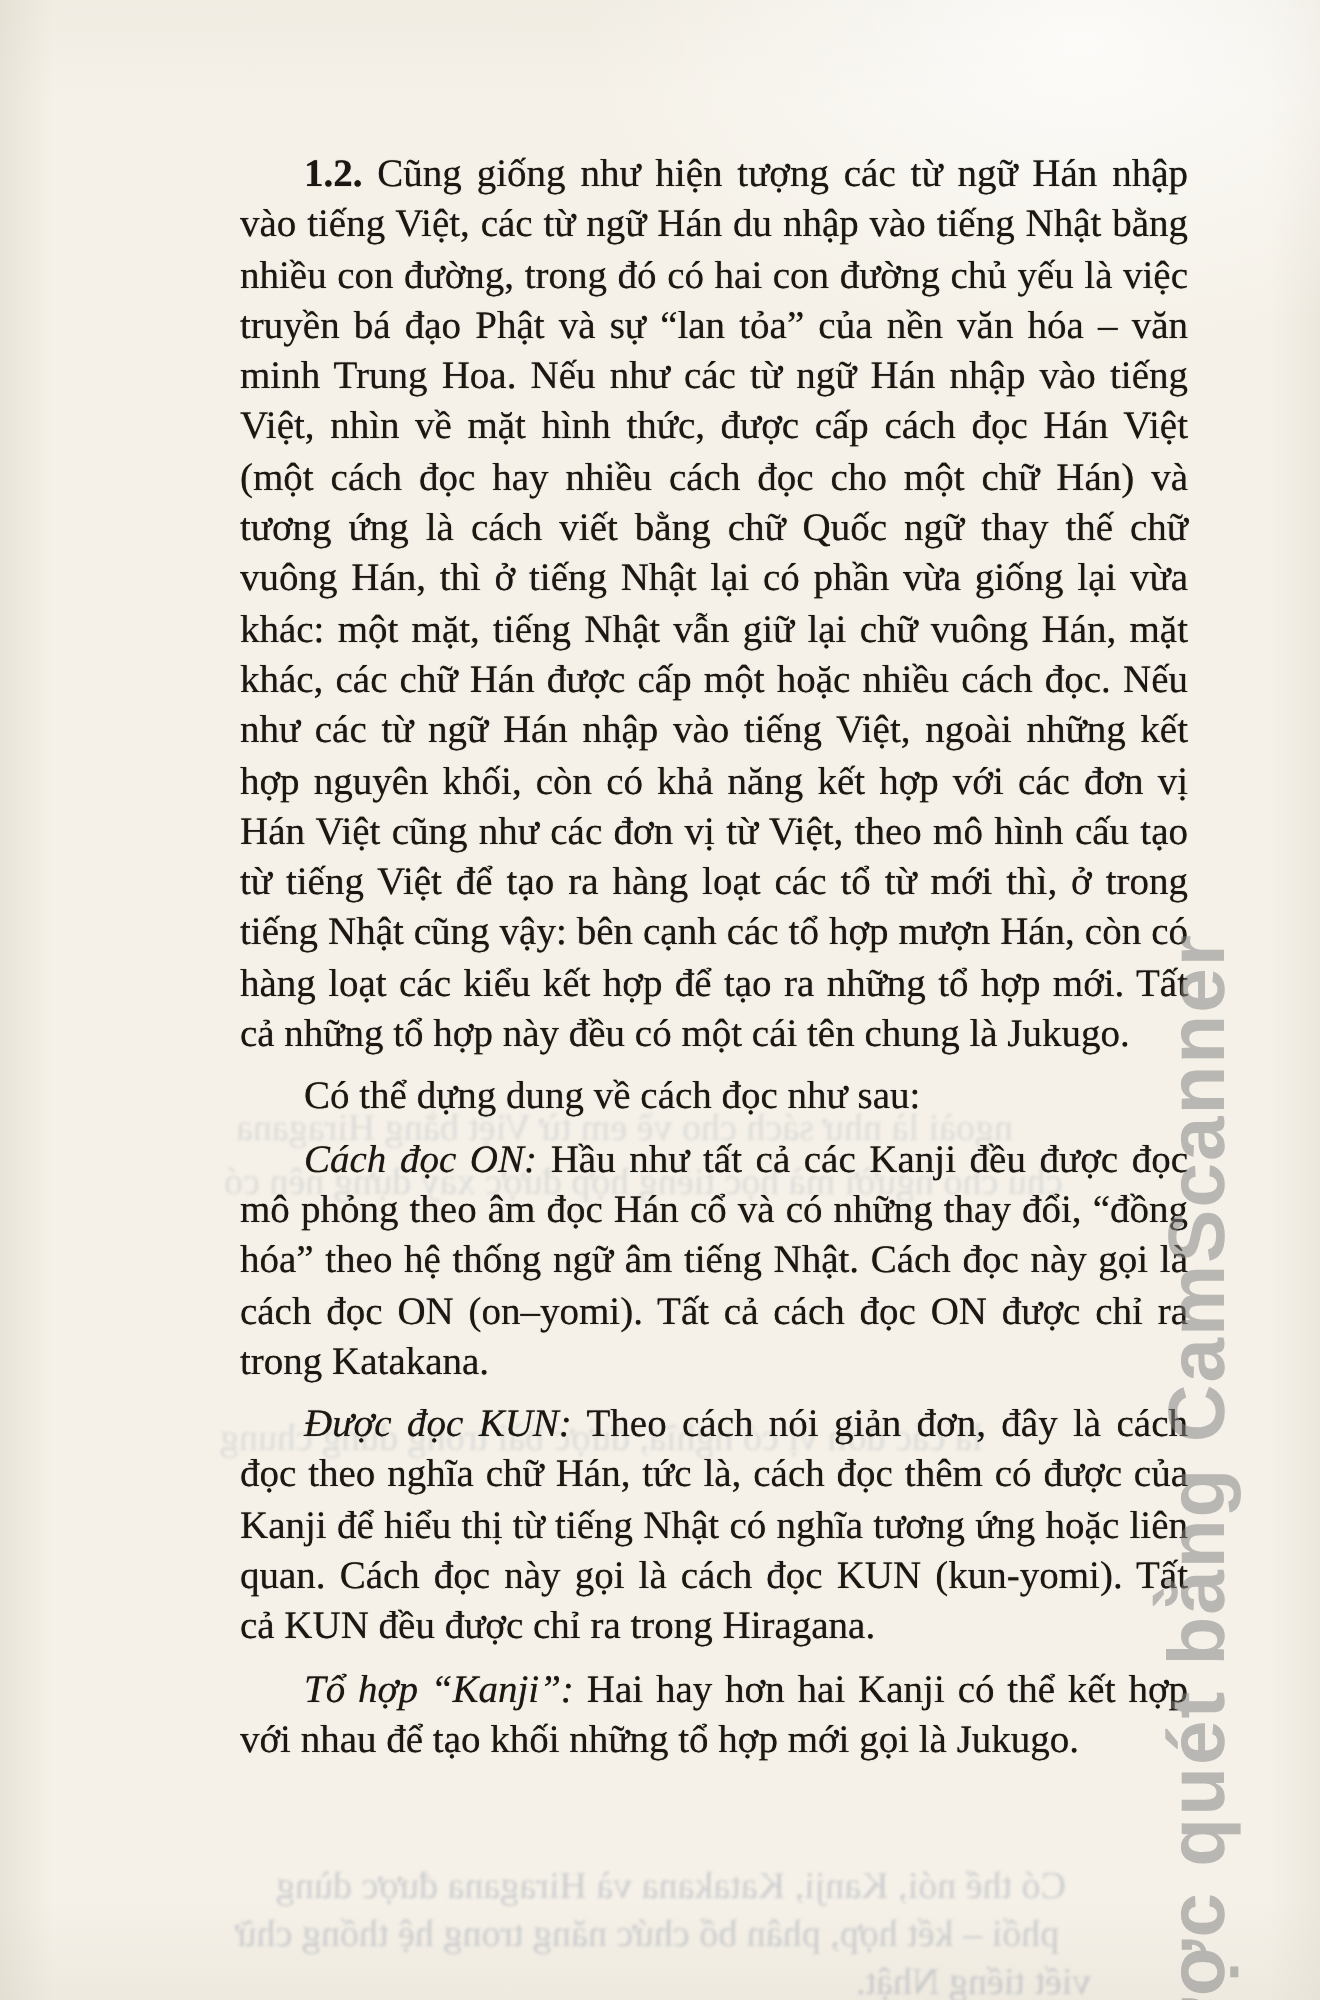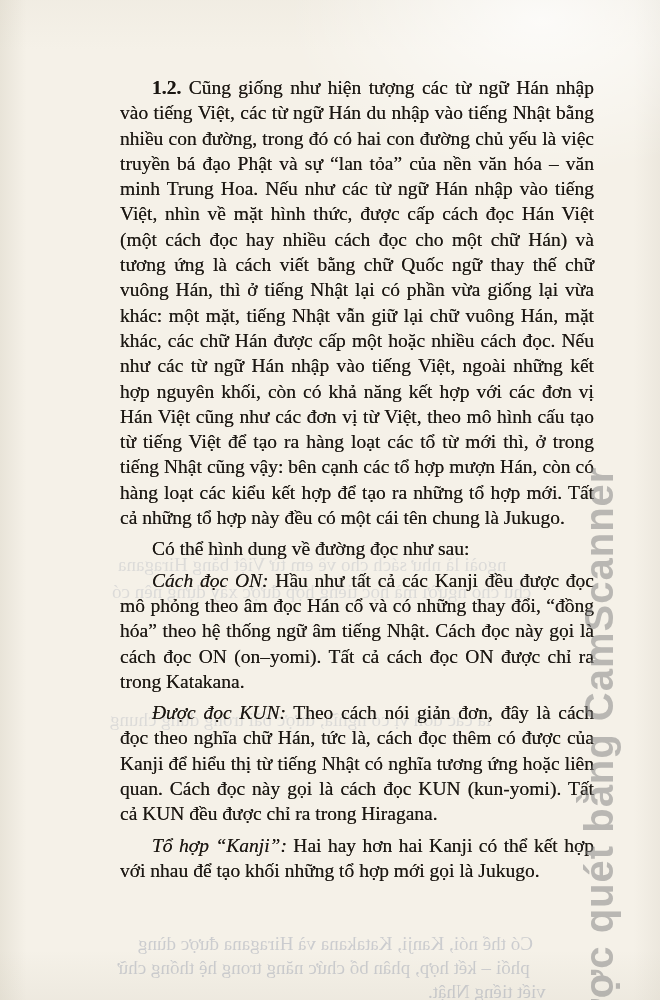--- a/index.html
+++ b/index.html
@@ -99,21 +99,21 @@
   <div class="bleed bleed-5 bleed-mid">viết tiếng Nhật.</div>
 
   <div class="textblock">
 
     <p class="para p-first">
       <span class="lead">1.2.</span>
       <span class="ptext">Cũng giống như hiện tượng các từ ngữ Hán nhập vào tiếng Việt, các từ ngữ Hán du nhập vào tiếng Nhật bằng nhiều con đường, trong đó có hai con đường chủ yếu là việc truyền bá đạo Phật và sự “lan tỏa” của nền văn hóa – văn minh Trung Hoa. Nếu như các từ ngữ Hán nhập vào tiếng Việt, nhìn về mặt hình thức, được cấp cách đọc Hán Việt (một cách đọc hay nhiều cách đọc cho một chữ Hán) và tương ứng là cách viết bằng chữ Quốc ngữ thay thế chữ vuông Hán, thì ở tiếng Nhật lại có phần vừa giống lại vừa khác: một mặt, tiếng Nhật vẫn giữ lại chữ vuông Hán, mặt khác, các chữ Hán được cấp một hoặc nhiều cách đọc. Nếu như các từ ngữ Hán nhập vào tiếng Việt, ngoài những kết hợp nguyên khối, còn có khả năng kết hợp với các đơn vị Hán Việt cũng như các đơn vị từ Việt, theo mô hình cấu tạo từ tiếng Việt để tạo ra hàng loạt các tổ từ mới thì, ở trong tiếng Nhật cũng vậy: bên cạnh các tổ hợp mượn Hán, còn có hàng loạt các kiểu kết hợp để tạo ra những tổ hợp mới. Tất cả những tổ hợp này đều có một cái tên chung là Jukugo.</span>
     </p>
 
     <p class="para">
-      <span class="ptext">Có thể hình dung về đường đọc như sau:</span>
+      <span class="ptext">Có thể dựng dung về cách đọc như sau:</span>
     </p>
 
     <p class="para p-def">
       <span class="lead">Cách đọc ON:</span>
       <span class="ptext">Hầu như tất cả các Kanji đều được đọc mô phỏng theo âm đọc Hán cổ và có những thay đổi, “đồng hóa” theo hệ thống ngữ âm tiếng Nhật. Cách đọc này gọi là cách đọc ON (on–yomi). Tất cả cách đọc ON được chỉ ra trong Katakana.</span>
     </p>
 
     <p class="para p-def">
       <span class="lead">Được đọc KUN:</span>
       <span class="ptext">Theo cách nói giản đơn, đây là cách đọc theo nghĩa chữ Hán, tức là, cách đọc thêm có được của Kanji để hiểu thị từ tiếng Nhật có nghĩa tương ứng hoặc liên quan. Cách đọc này gọi là cách đọc KUN (kun-yomi). Tất cả KUN đều được chỉ ra trong Hiragana.</span>

